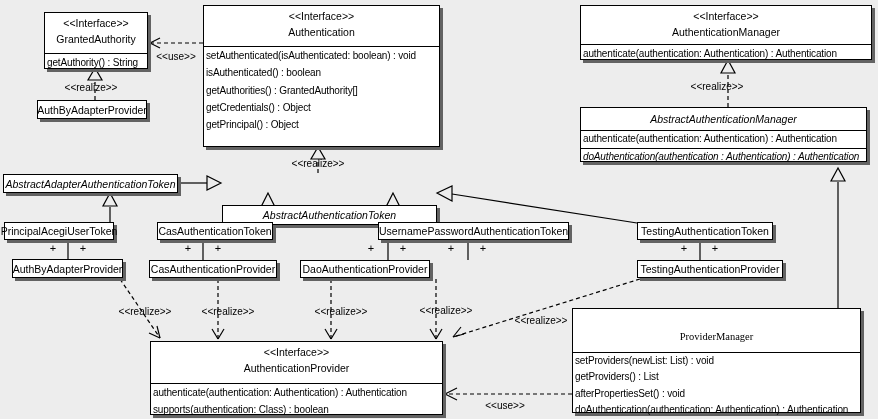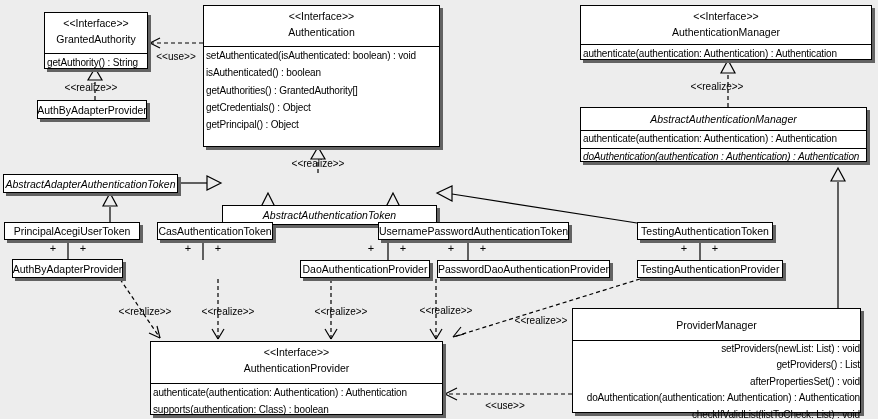--- a/index.html
+++ b/index.html
@@ -27,35 +27,35 @@
   #b-auth{left:203px;top:5px;  width:237px;height:142px;}
   #b-auth .hdr{height:38px;}
   #b-am  {left:580px;top:5px;  width:292px;height:55px;}
   #b-am .hdr{height:36px;}
   #b-am .m{line-height:17px;}
   #b-aam {left:580px;top:107px;width:287px;height:55px;}
   #b-aam .hdr{height:19px;padding-top:3px;}
   #b-aam .m{line-height:16.8px;}
   #b-adapter{left:3px;  top:174px;width:175px;height:19px;}
   #b-aat {left:222px;top:173px;width:215px;height:20px;margin-top:32px;}
-  #b-paut{left:4px;  top:222px;width:136px;height:18px;}
+  #b-paut{left:4px;  top:222px;width:110px;height:18px;}
   #b-abap{left:12px; top:259px;width:111px;height:19px;}
   #b-cat {left:157px;top:222px;width:116px;height:18px;}
   #b-cap {left:149px;top:260px;width:128px;height:18px;}
   #b-upat{left:378px;top:222px;width:191px;height:18px;}
   #b-dap {left:300px;top:260px;width:130px;height:18px;}
   #b-pdap{left:437px;top:260px;width:173px;height:18px;}
   #b-tat {left:637px;top:222px;width:136px;height:18px;}
   #b-tap {left:637px;top:260px;width:146px;height:18px;}
   #b-ap  {left:150px;top:341px;width:293px;height:74px;}
   #b-ap .hdr{height:39px;}
   #b-ap .m{line-height:17px;}
   #b-pm  {left:572px;top:308px;width:289px;height:105px;}
-  #b-pm .hdr{height:23px;padding-top:8px;}
-  #b-pm .m{line-height:16.4px;text-align:right;}
+  #b-pm .hdr{height:23px;padding-top:20px;font-family:Liberation Serif, serif;}
+  #b-pm .m{line-height:16.4px;}
   
   .lbl{font-family:"Liberation Sans",sans-serif;font-size:10px;fill:#000;}
   .plus{font-family:"Liberation Sans",sans-serif;font-size:11px;fill:#000;}
 </style>
 </head>
 <body>
 
 <div id="canvas">
 
   <svg width="878" height="419">
@@ -237,32 +237,32 @@
   </div>
 
   <div class="box one" id="b-abap">
     <span class="nm">AuthByAdapterProvider</span>
   </div>
 
   <div class="box one" id="b-cat">
     <span class="nm">CasAuthenticationToken</span>
   </div>
 
+  <div class="box one" id="b-cap">
+    <span class="nm">CasAuthenticationProvider</span>
+  </div>
 
   <div class="box one" id="b-upat">
     <span class="nm">UsernamePasswordAuthenticationToken</span>
   </div>
 
   <div class="box one" id="b-dap">
     <span class="nm">DaoAuthenticationProvider</span>
   </div>
 
-  <div class="box one" id="b-pdap">
-    <span class="nm">PasswordDaoAuthenticationProvider</span>
-  </div>
 
   <div class="box one" id="b-tat">
     <span class="nm">TestingAuthenticationToken</span>
   </div>
 
   <div class="box one" id="b-tap">
     <span class="nm">TestingAuthenticationProvider</span>
   </div>
 
   <div class="box" id="b-ap">

